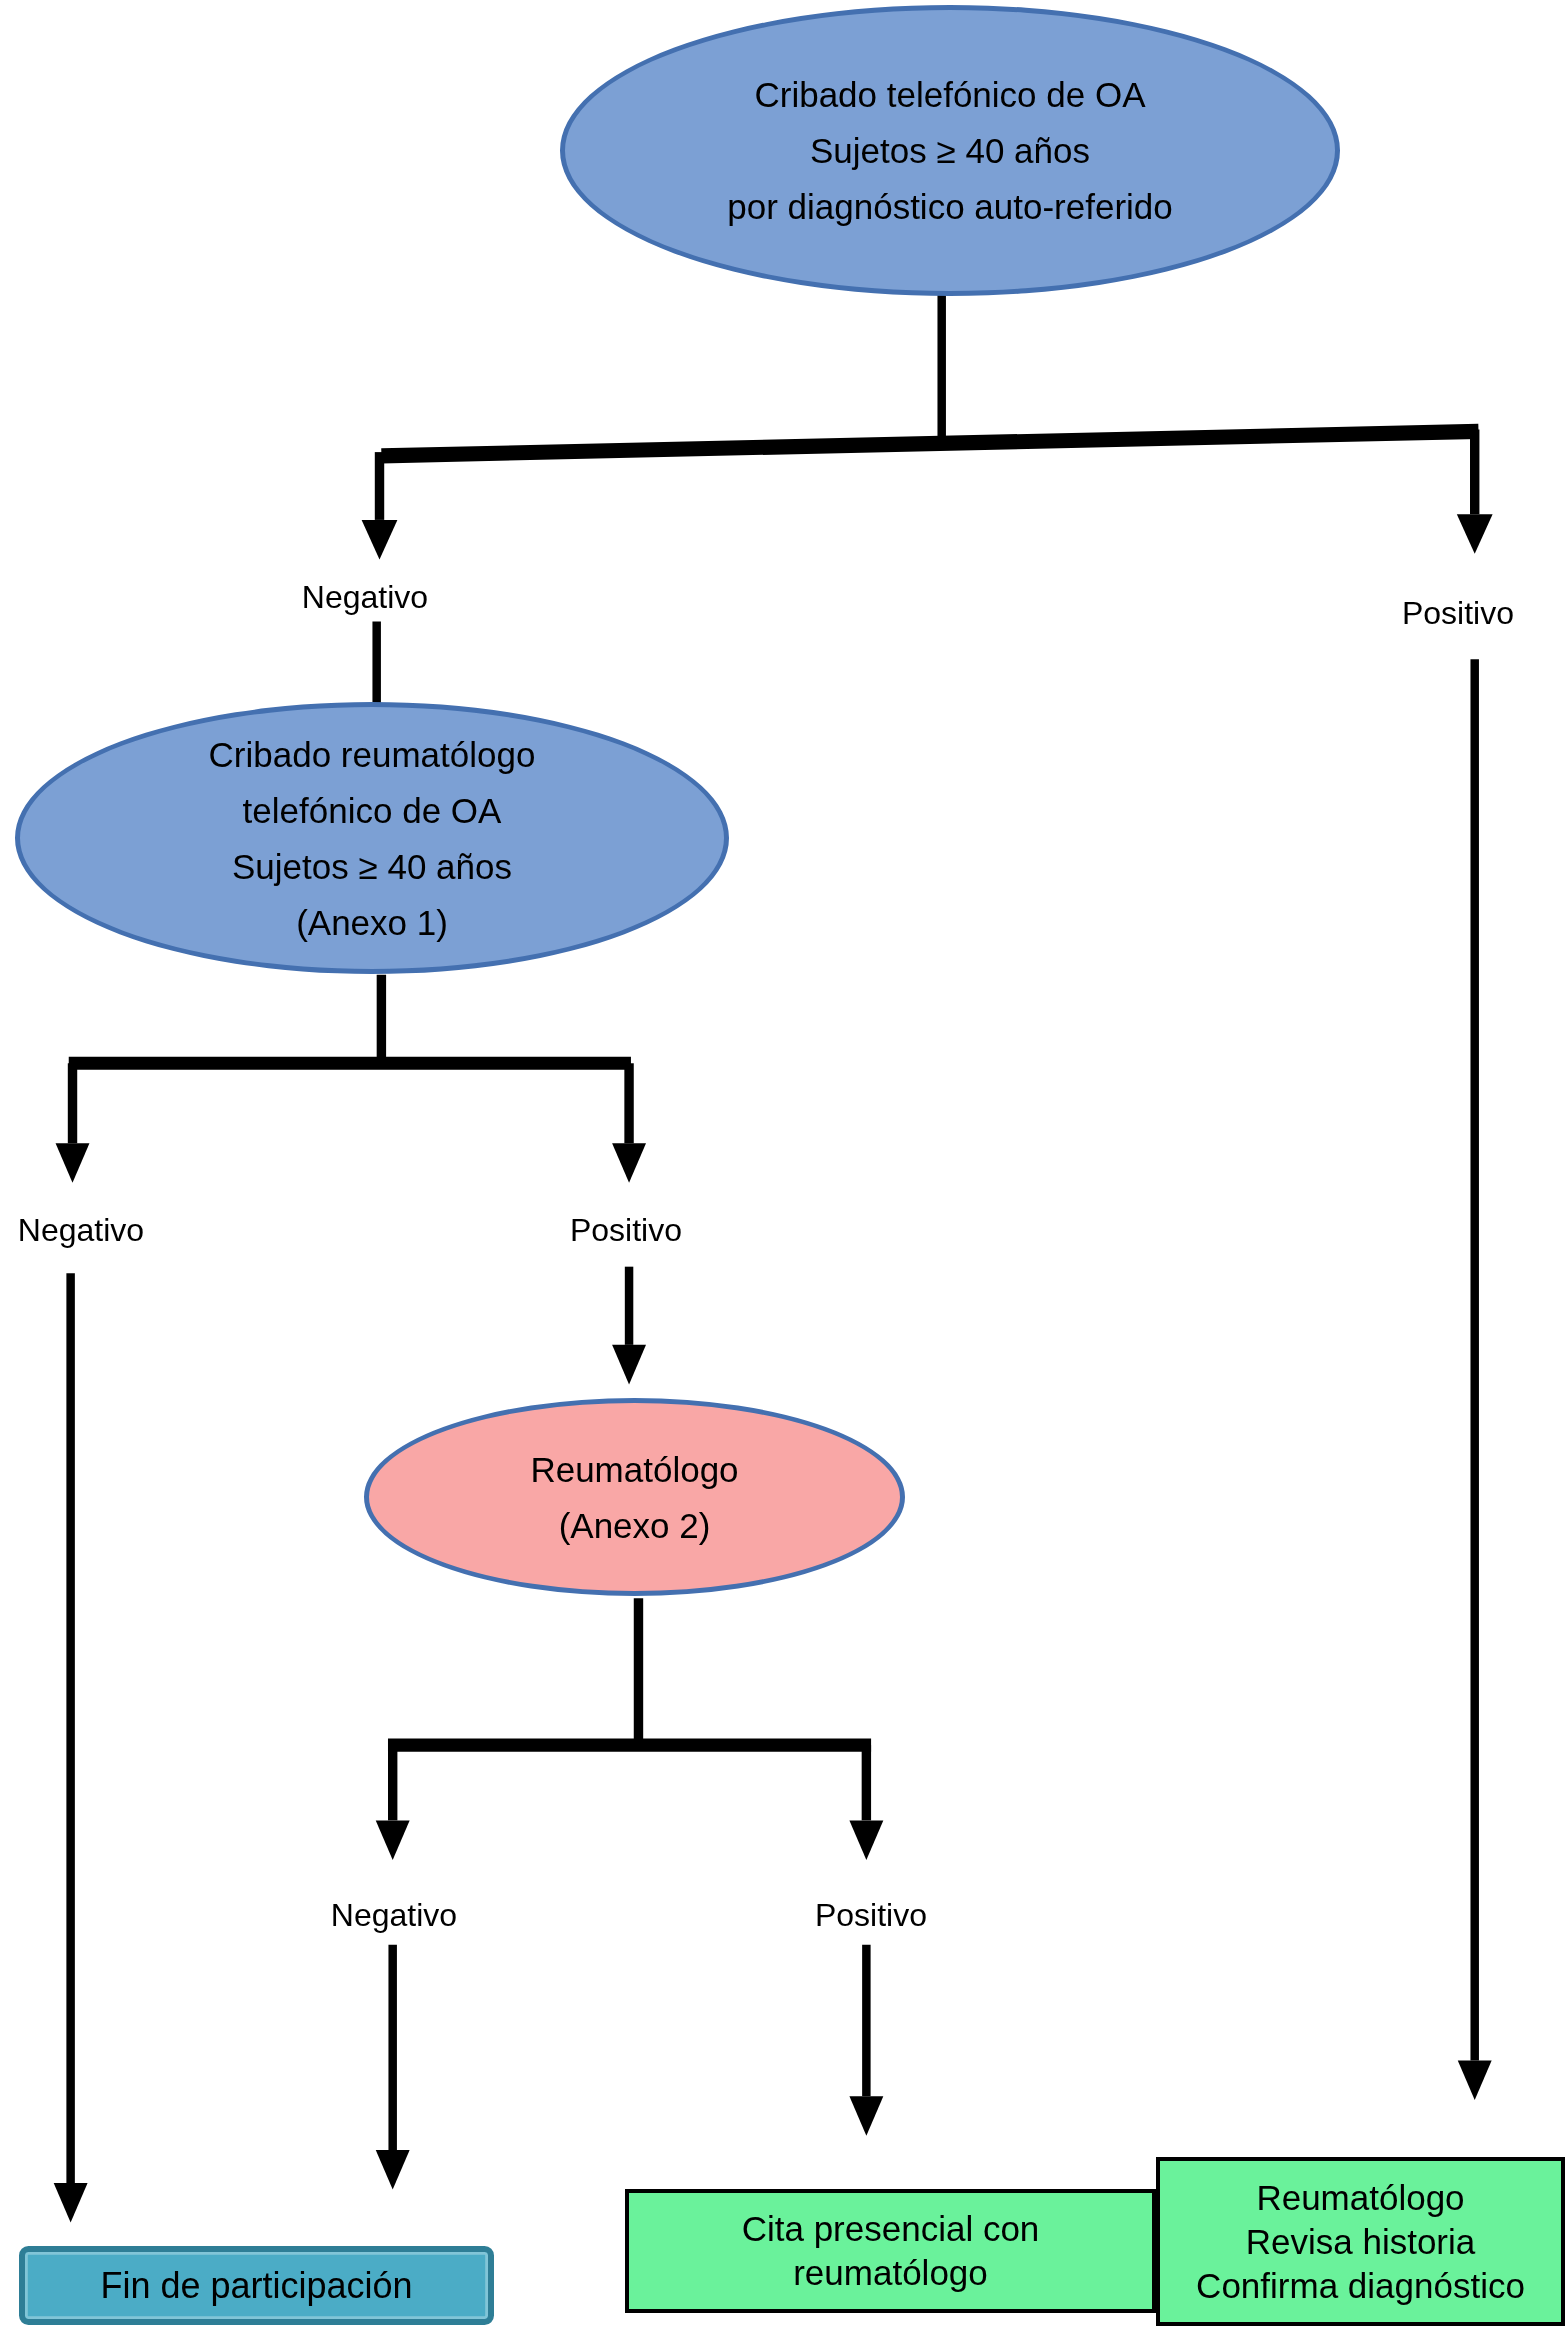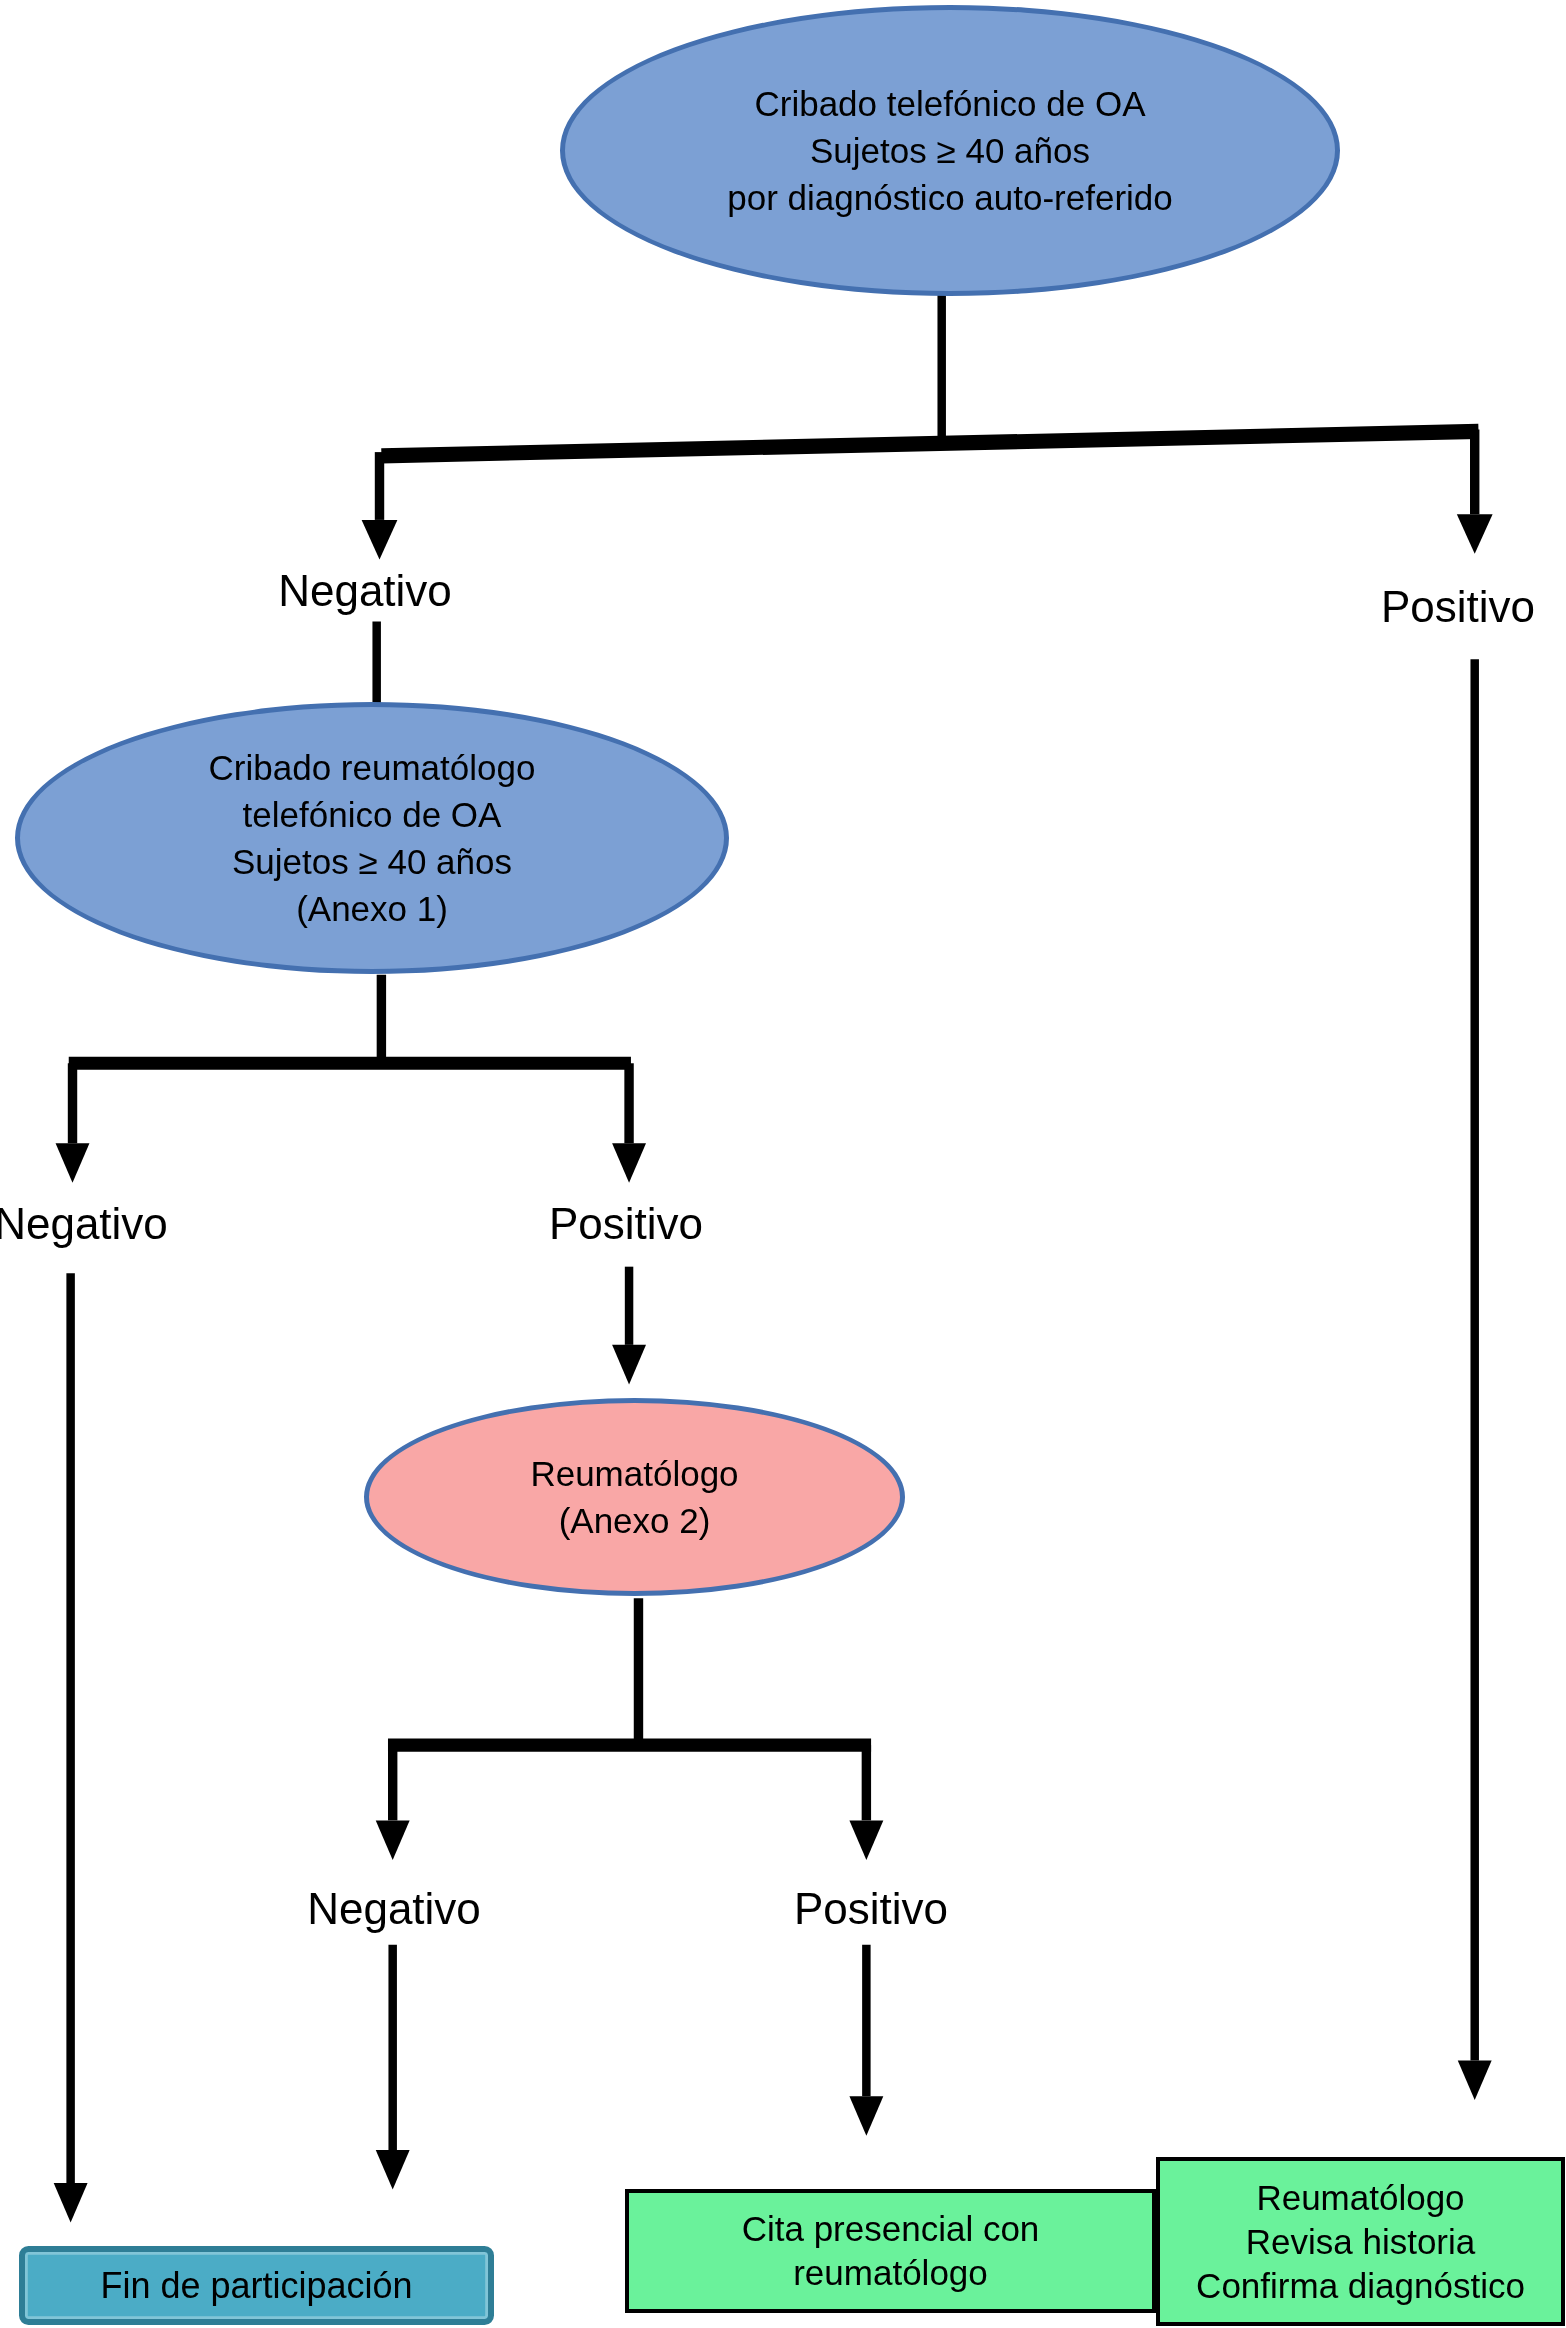--- a/index.html
+++ b/index.html
@@ -18,26 +18,26 @@
   #wires line{stroke:var(--line);}
   #wires .stem{stroke-width:10;}
   #wires .thin{stroke-width:9;}
   #wires .bar{stroke-width:14;}
   #wires .bar1{stroke-width:16;}
   #wires polygon{fill:var(--line);}
   .ellipse{
     position:absolute; border-radius:50%;
     background:var(--node-blue); border:5.6px solid var(--node-blue-border);
     display:flex; flex-direction:column; align-items:center; justify-content:center;
-    text-align:center; font-size:35px; line-height:47px;
+    text-align:center; font-size:35px; line-height:47px;gap:9px;
   }
   .ellipse.pink{background:var(--node-pink); border-color:var(--node-pink-border);}
   .label{
     position:absolute; transform:translate(-50%,-50%);
-    font-size:44px; white-space:nowrap;
+    font-size:32px; white-space:nowrap;margin-top:6px;
   }
   .box{
     position:absolute; display:flex; flex-direction:column;
     align-items:center; justify-content:center; text-align:center;
     font-size:35px; line-height:44px; box-sizing:border-box;
   }
   .box.teal{
     background:var(--teal-fill); border:6.6px solid var(--teal-border);
     border-radius:9.4px; font-size:36px;
     box-shadow:inset 0 0 0 2.8px rgba(255,255,255,0.30);

